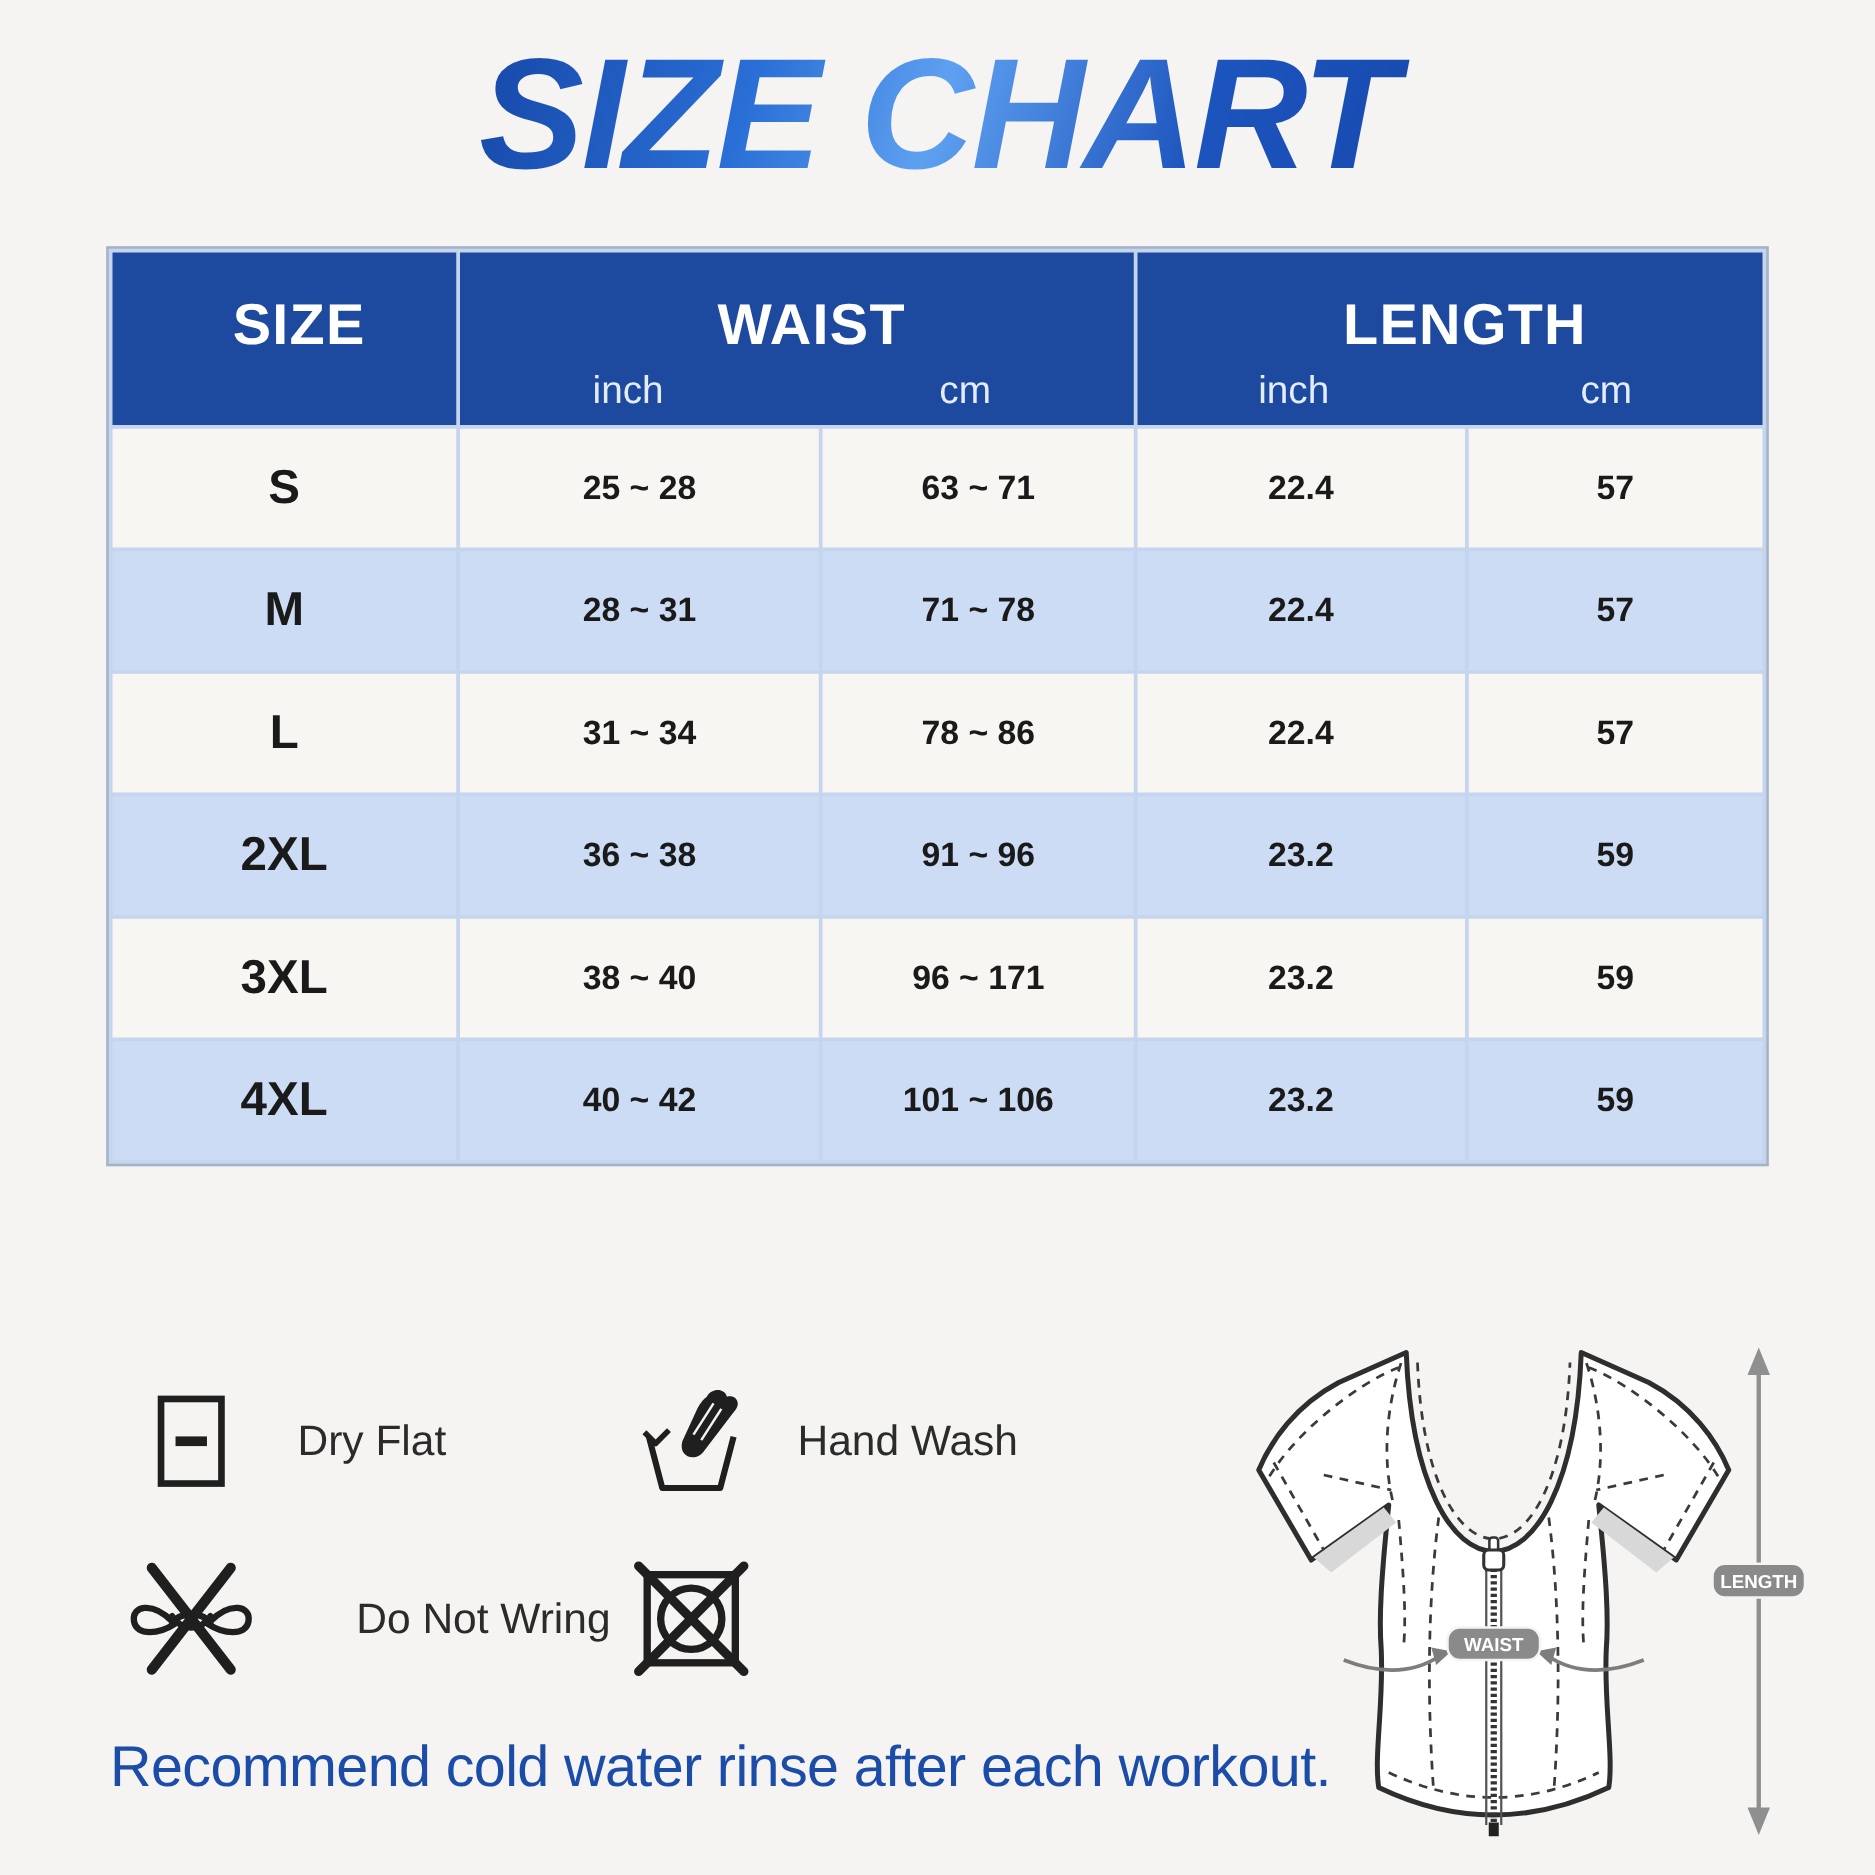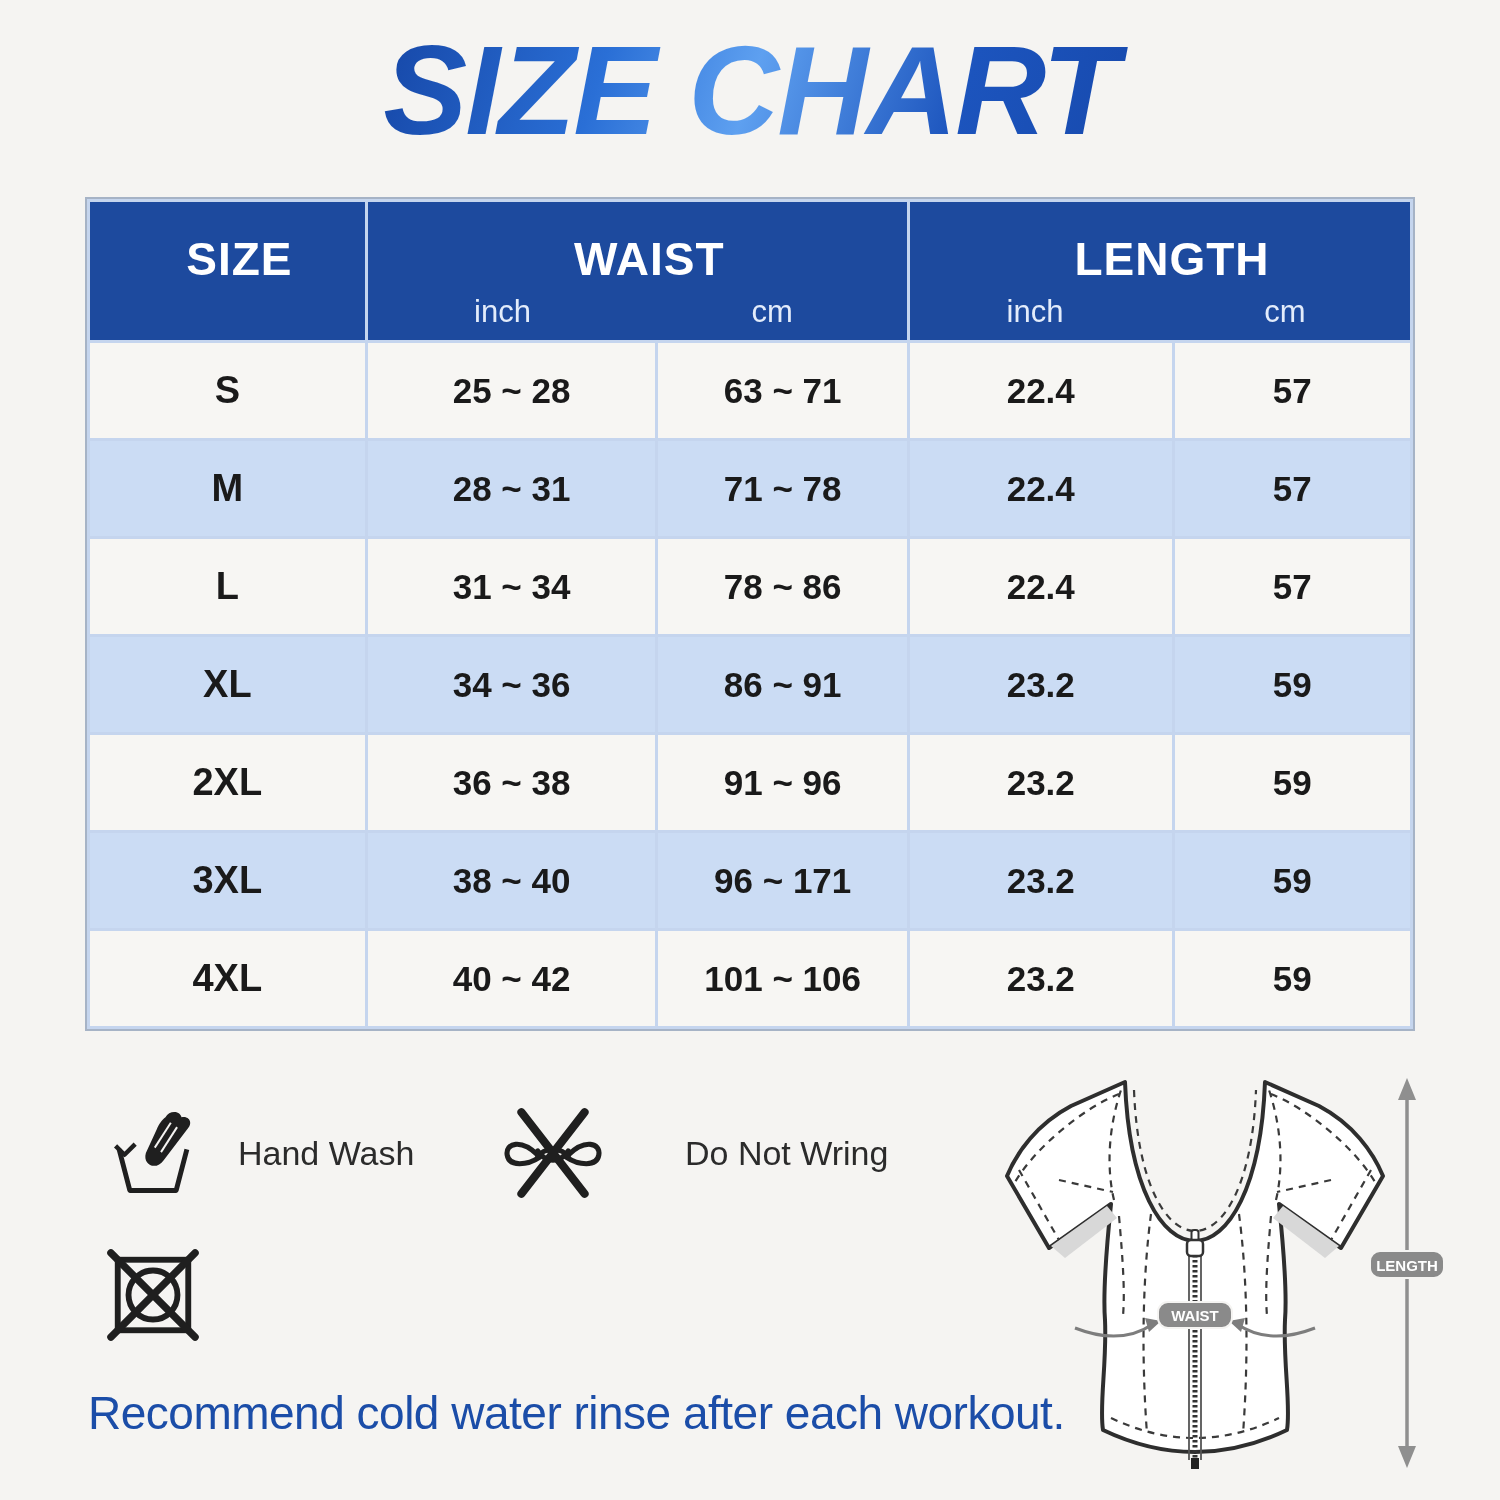--- a/index.html
+++ b/index.html
@@ -39,21 +39,21 @@
     position:absolute; bottom:10px; left:0; right:0;
     display:flex;
   }
   .units span {
     flex:1; text-align:center; font-size:31px; font-weight:normal;
     color:#e3ecfb;
     margin-top:28px;
   }
   .size-table td {
     height:95px; padding:0; text-align:center; vertical-align:middle;
-    font-size:35px; font-weight:bold; color:#1a1a1a;
+    font-size:27px; font-weight:bold; color:#1a1a1a;
   }
   .size-table td.size-cell { font-size:38px; }
   .size-table tbody tr:nth-child(odd) td { background:#f7f6f3; }
   .size-table tbody tr:nth-child(even) td { background:#cbdcf4; }
 
   
   .care {
     position:absolute; left:95px; top:1082px; width:900px;
     display:grid; grid-template-columns:400px 480px; grid-auto-rows:142px;
     align-items:center;
@@ -125,27 +125,20 @@
         <td>57</td>
       </tr>
       <tr>
         <td class="size-cell">L</td>
         <td>31 ~ 34</td>
         <td>78 ~ 86</td>
         <td>22.4</td>
         <td>57</td>
       </tr>
       <tr>
-        <td class="size-cell">XL</td>
-        <td>34 ~ 36</td>
-        <td>86 ~ 91</td>
-        <td>23.2</td>
-        <td>59</td>
-      </tr>
-      <tr>
         <td class="size-cell">2XL</td>
         <td>36 ~ 38</td>
         <td>91 ~ 96</td>
         <td>23.2</td>
         <td>59</td>
       </tr>
       <tr>
         <td class="size-cell">3XL</td>
         <td>38 ~ 40</td>
         <td>96 ~ 171</td>
@@ -157,20 +150,29 @@
         <td>40 ~ 42</td>
         <td>101 ~ 106</td>
         <td>23.2</td>
         <td>59</td>
       </tr>
     </tbody>
   </table>
 
   <div class="care">
 
+    <div class="care-item left">
+      <span class="icon-box">
+        <svg width="58" height="78" viewBox="0 0 60 78">
+          <rect x="5" y="4" width="50" height="70" fill="none" stroke="#1f1f1f" stroke-width="5.5"></rect>
+          <rect x="17" y="35" width="26" height="8" fill="#1f1f1f"></rect>
+        </svg>
+      </span>
+      <span class="care-label">Dry Flat</span>
+    </div>
 
     <div class="care-item left">
       <span class="icon-box">
         <svg width="82" height="94" viewBox="0 0 92 100">
           <path d="M4,42 L14,52 L26,40" fill="none" stroke="#1f1f1f" stroke-width="5" stroke-linejoin="round"></path>
           <path d="M8,46 L20,92 L72,92 L84,46" fill="none" stroke="#1f1f1f" stroke-width="5.5" stroke-linejoin="round"></path>
           <path d="M60,10 C64,2 76,2 78,10 C86,8 92,16 84,24 L58,58 C50,70 34,64 38,50 L50,24 C53,17 56,13 60,10 Z" fill="#1f1f1f"></path>
           <g stroke="#f5f4f2" stroke-width="2.2">
             <line x1="66" y1="16" x2="48" y2="44"></line>
             <line x1="73" y1="21" x2="55" y2="49"></line>

